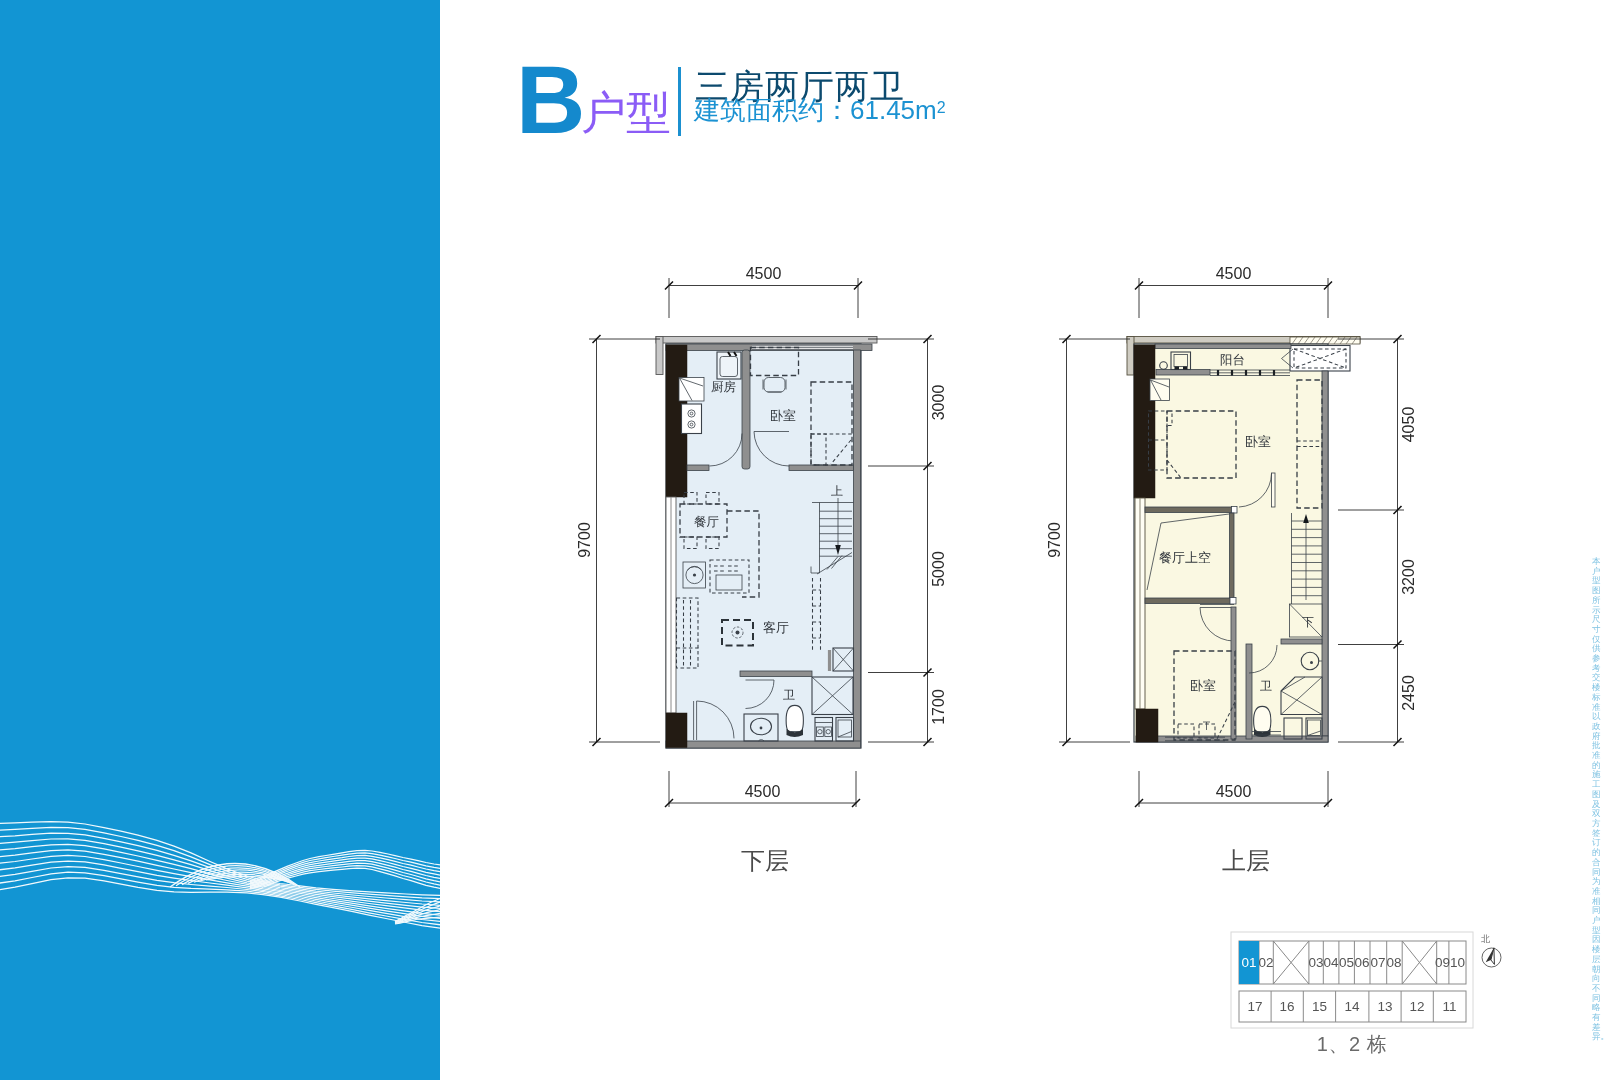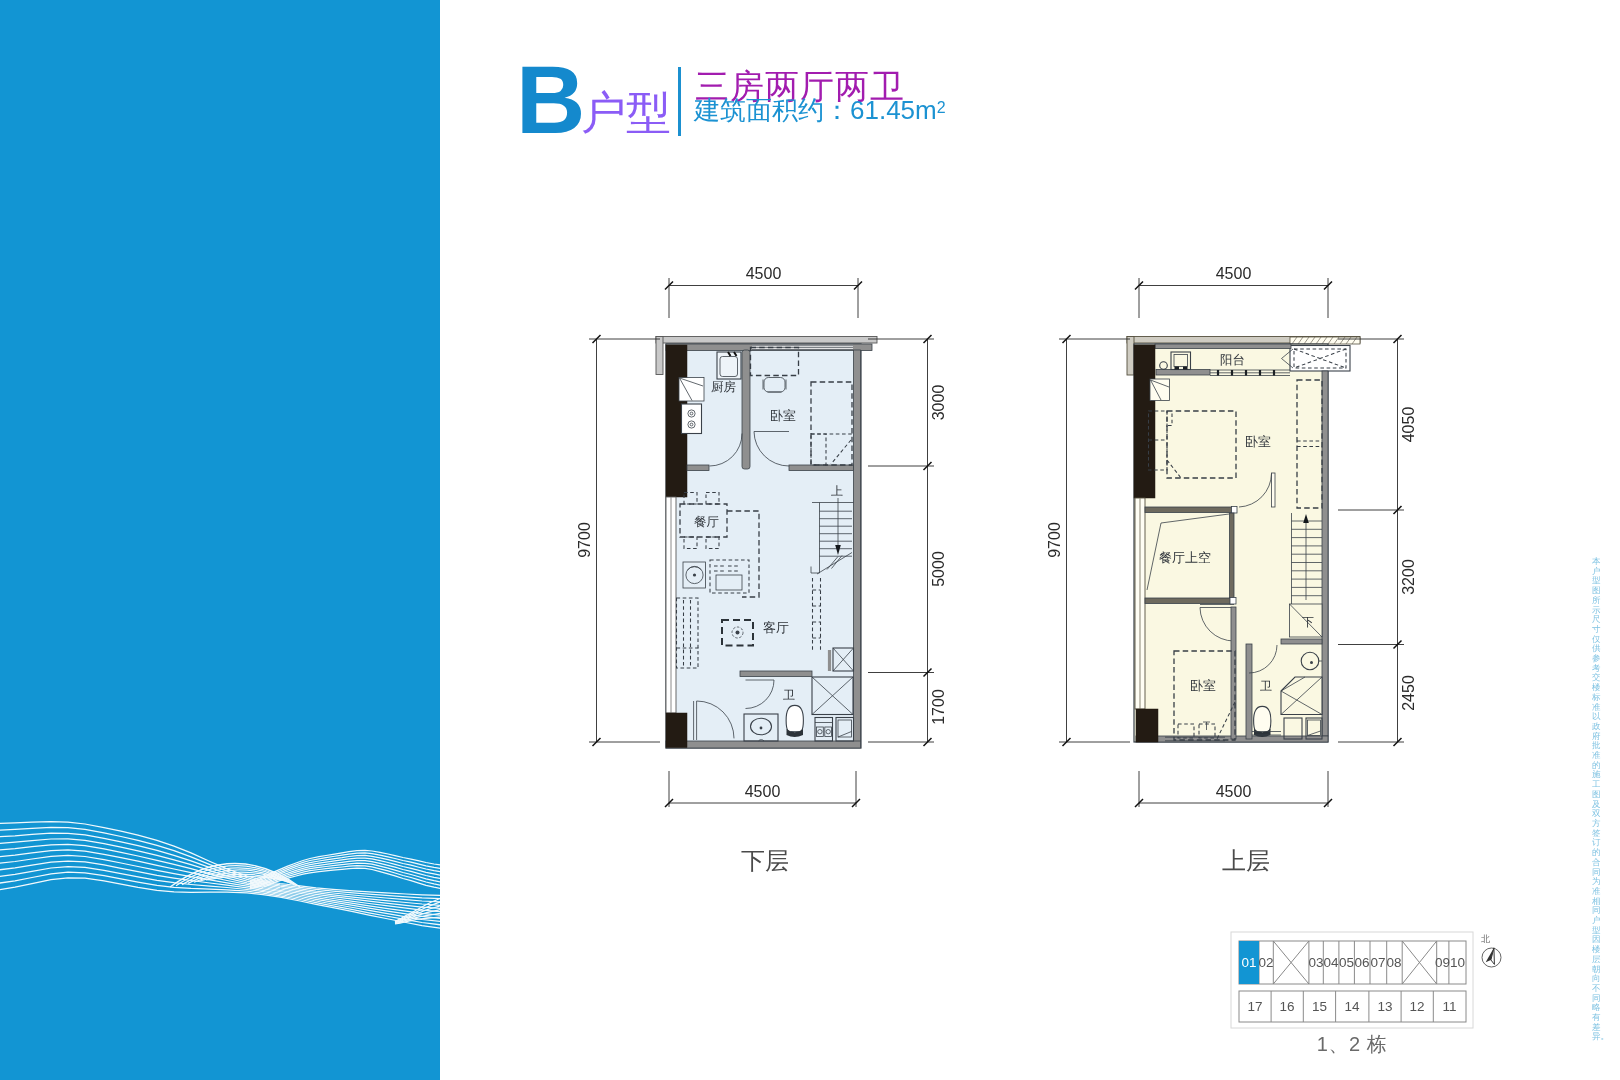--- a/index.html
+++ b/index.html
@@ -58,21 +58,21 @@
 <path d="M206 119.8 Q 244 113.0 282 119.8"></path>
 </g>
 </svg>
 
 <div class="abs" style="left:516px;top:52px;color:#1489cd;font-size:96px;font-weight:bold;line-height:96px">B</div>
 
 <div class="abs" style="left:581px;top:91px;color:#8b5cf6;font-size:45px;line-height:44px">户型</div>
 
 <div class="abs" style="left:678px;top:67px;width:2.5px;height:69px;background:#1b90d0"></div>
 
-<div class="abs" style="left:695px;top:69px;color:#a21caf;font-size:34px;line-height:34px;letter-spacing:1px">三房两厅两卫</div>
+<div class="abs" style="left:695px;top:69px;color:#0c4a6e;font-size:34px;line-height:34px;letter-spacing:1px">三房两厅两卫</div>
 
 <div class="abs" style="left:694px;top:93px;color:#1b92d2;font-size:26px;line-height:29px">建筑面积约：61.45m<span style="font-size:16px;vertical-align:6px">2</span></div>
 
 <div class="abs" style="left:1592px;top:557px;width:12px;height:520px;color:#7ec2e2;font-size:8.5px;line-height:9.7px;word-break:break-all;overflow:hidden">本户型图所示尺寸仅供参考，交楼标准以政府批准的施工图及双方签订的合同为准，相同户型因楼层朝向不同略有差异。</div>
 
 <svg class="abs" style="left:0;top:0" width="1620" height="1080" viewBox="0 0 1620 1080">
 <g id="lowerplan">
 
 <rect x="656" y="336.5" width="221" height="6.5" fill="#c9c9c9" stroke="#555" stroke-width="0.9"></rect>
 

